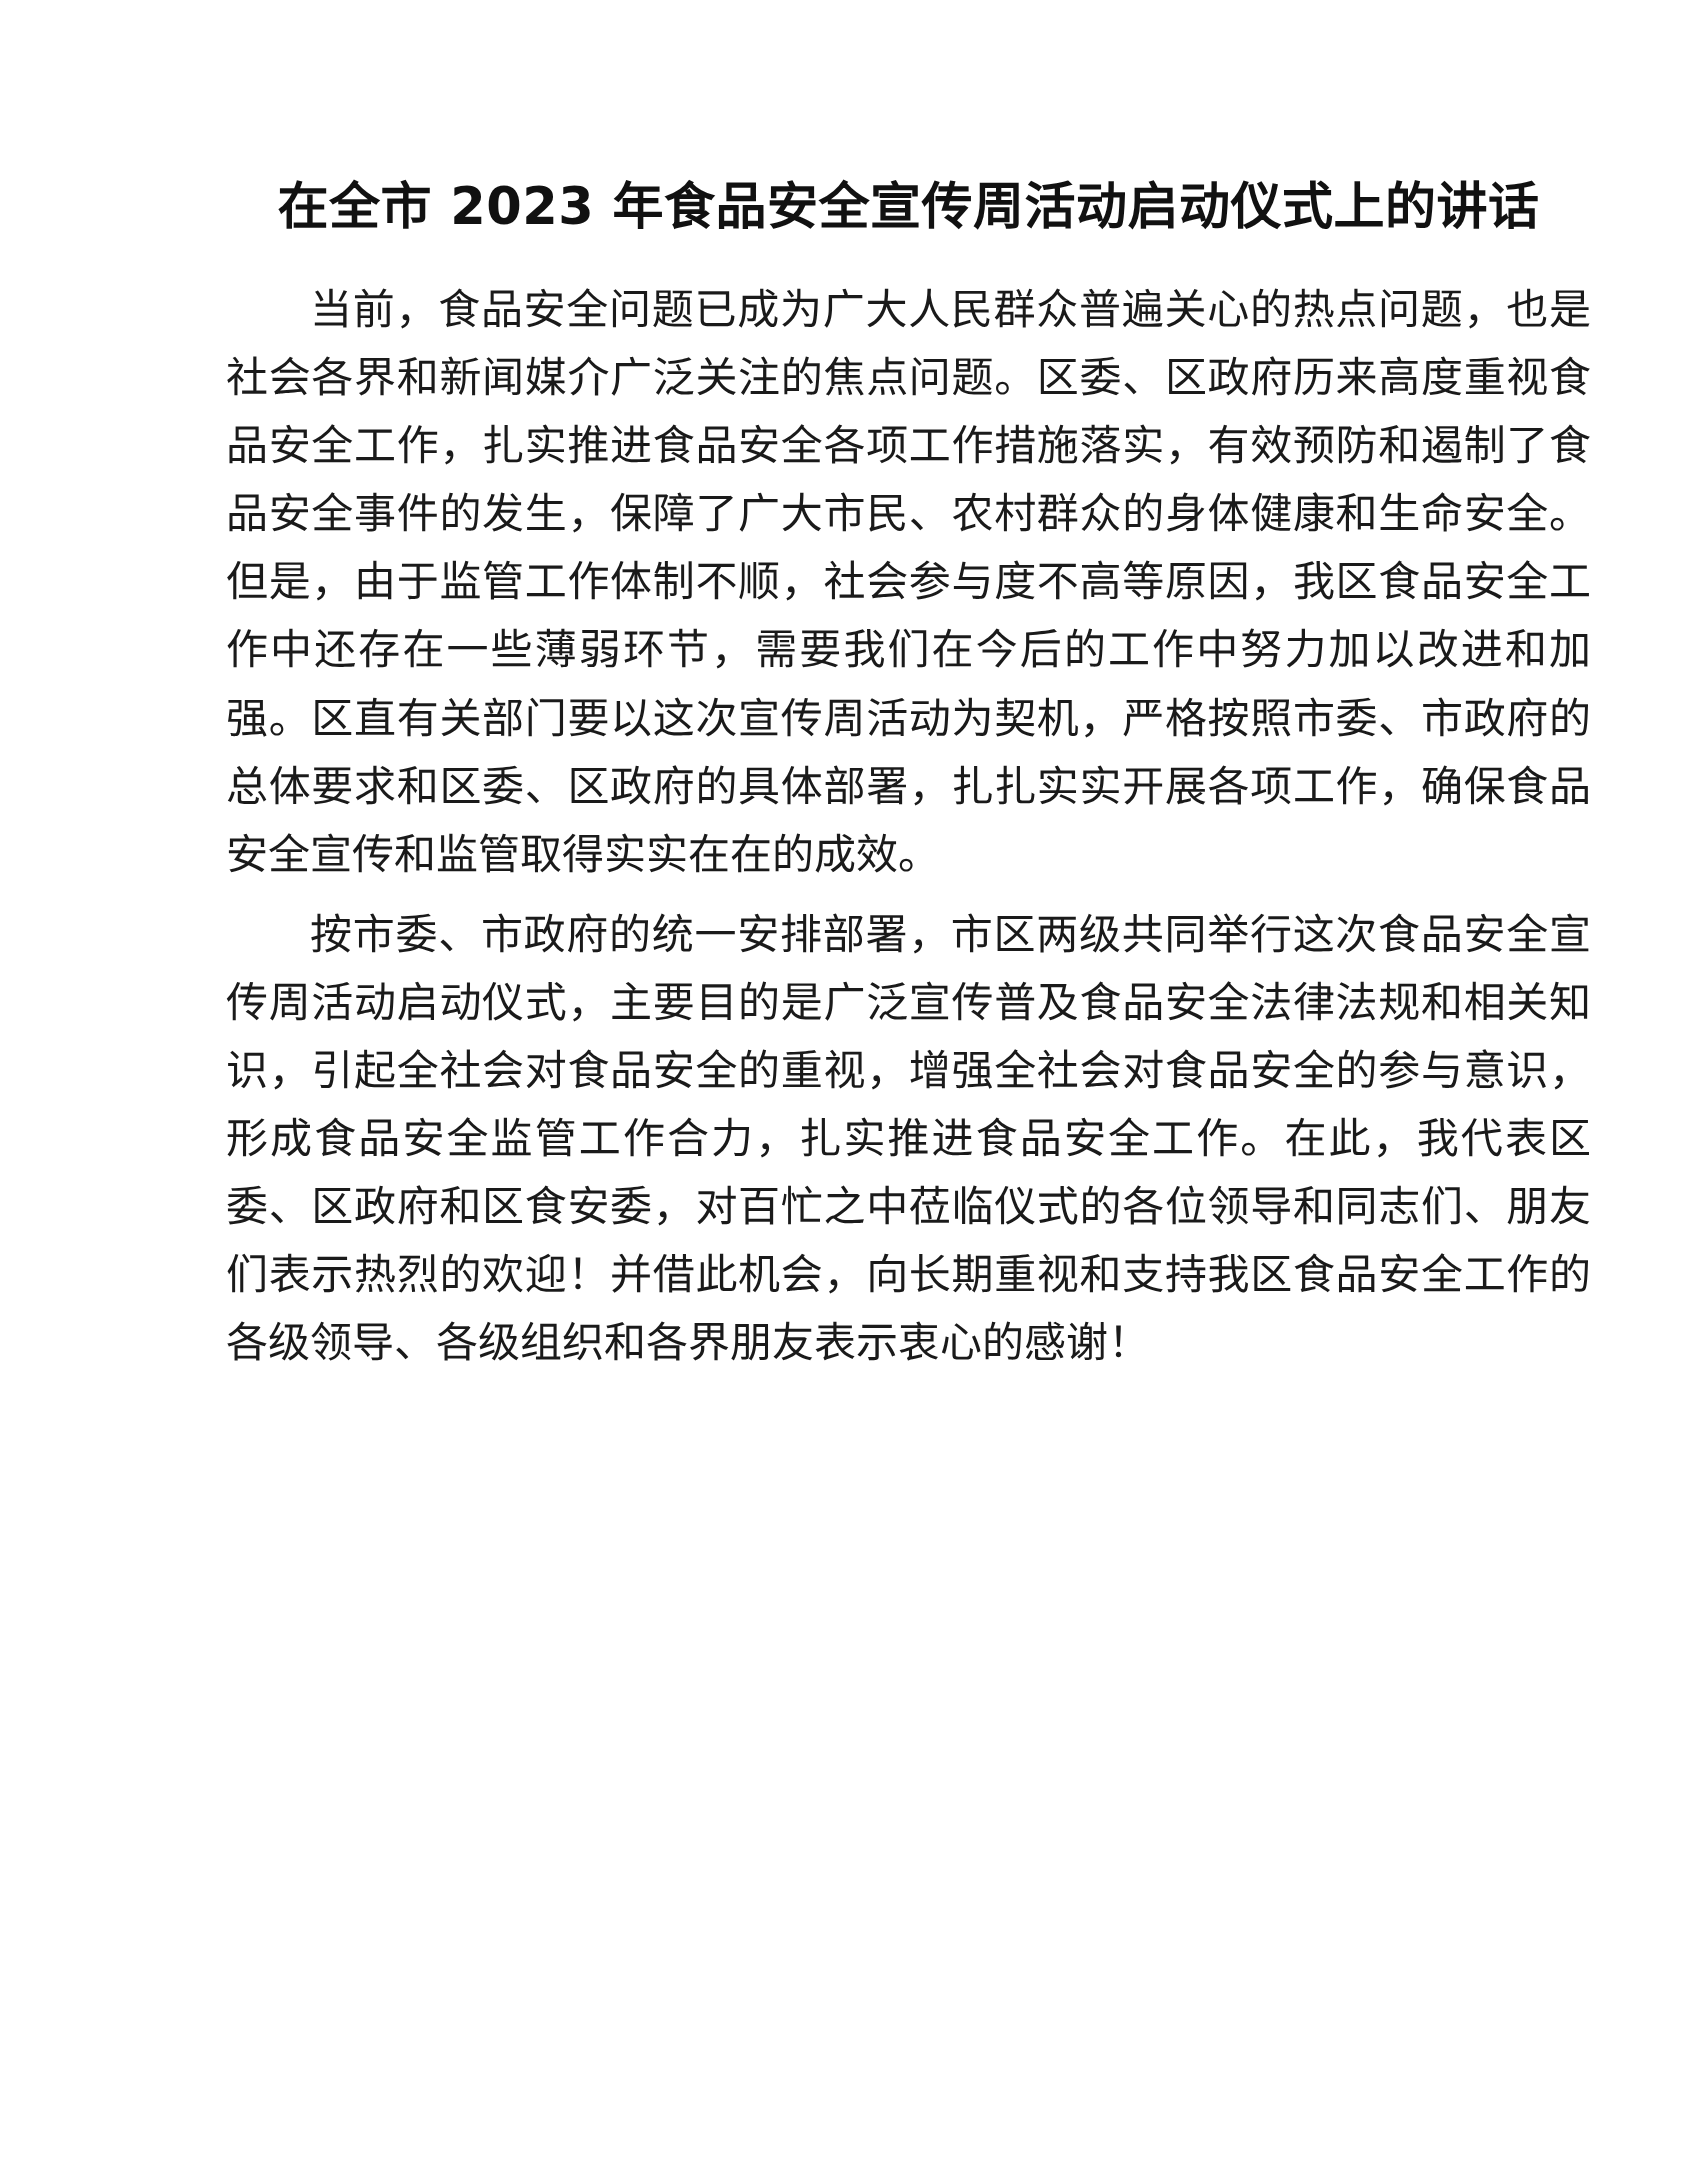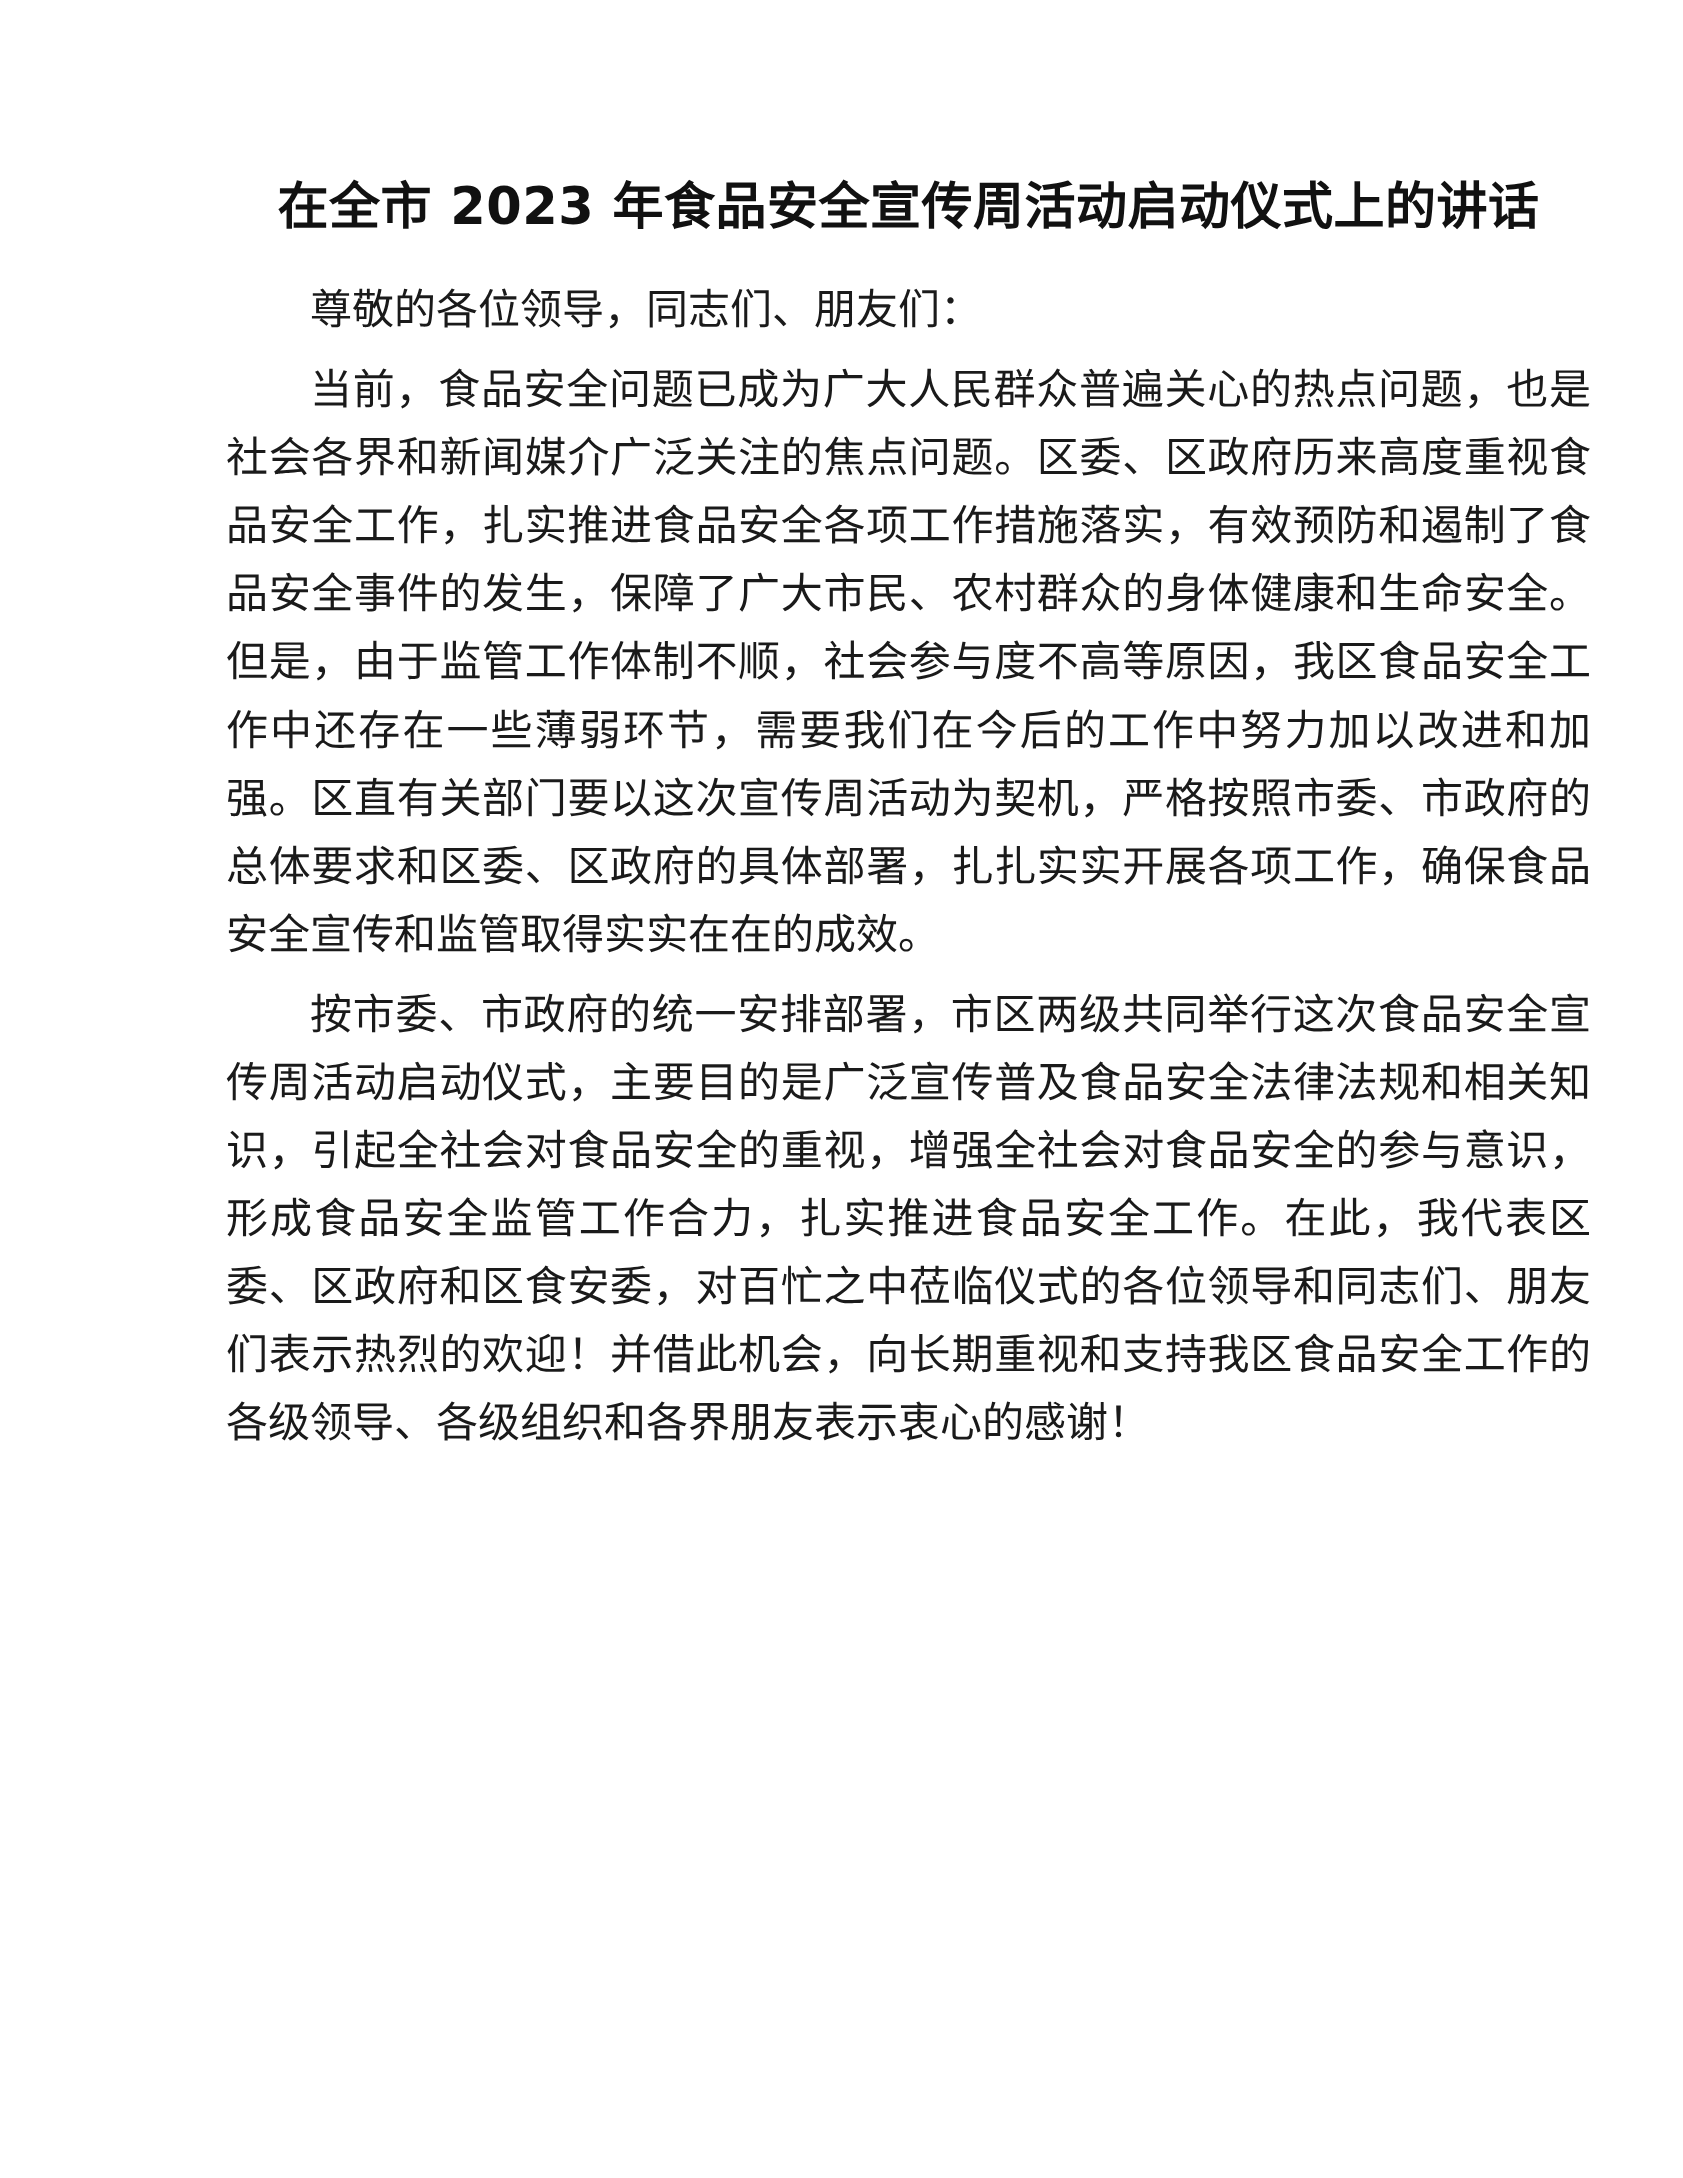--- a/index.html
+++ b/index.html
@@ -43,17 +43,16 @@
   }
   .para:last-child {
     margin-bottom: 0;
   }
 </style>
 </head>
 <body>
 
 <div class="page">
   <h1 class="doc-title">在全市 2023 年食品安全宣传周活动启动仪式上的讲话</h1>
-  <p class="para">尊敬的各位领导，同志们、朋友们：</p>
   <p class="para">当前，食品安全问题已成为广大人民群众普遍关心的热点问题，也是社会各界和新闻媒介广泛关注的焦点问题。区委、区政府历来高度重视食品安全工作，扎实推进食品安全各项工作措施落实，有效预防和遏制了食品安全事件的发生，保障了广大市民、农村群众的身体健康和生命安全。但是，由于监管工作体制不顺，社会参与度不高等原因，我区食品安全工作中还存在一些薄弱环节，需要我们在今后的工作中努力加以改进和加强。区直有关部门要以这次宣传周活动为契机，严格按照市委、市政府的总体要求和区委、区政府的具体部署，扎扎实实开展各项工作，确保食品安全宣传和监管取得实实在在的成效。</p>
   <p class="para">按市委、市政府的统一安排部署，市区两级共同举行这次食品安全宣传周活动启动仪式，主要目的是广泛宣传普及食品安全法律法规和相关知识，引起全社会对食品安全的重视，增强全社会对食品安全的参与意识，形成食品安全监管工作合力，扎实推进食品安全工作。在此，我代表区委、区政府和区食安委，对百忙之中莅临仪式的各位领导和同志们、朋友们表示热烈的欢迎！并借此机会，向长期重视和支持我区食品安全工作的各级领导、各级组织和各界朋友表示衷心的感谢！</p>
 </div>
 
 
 </body></html>

